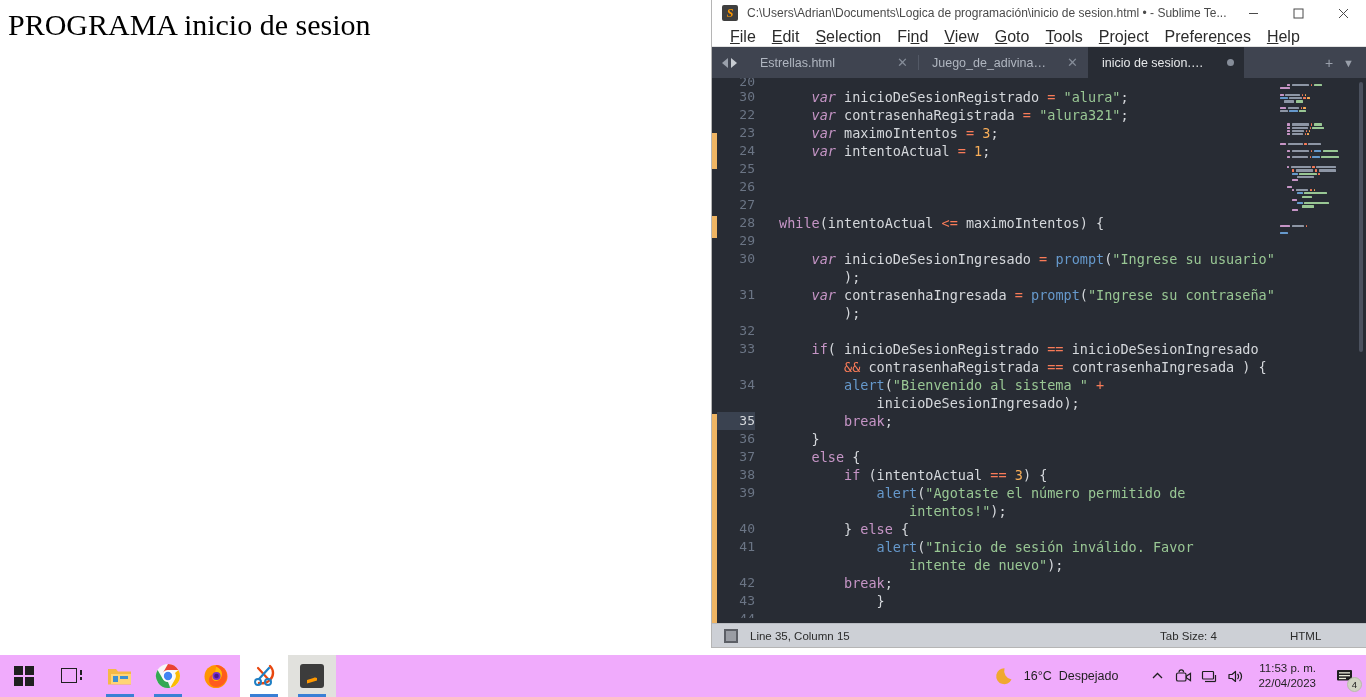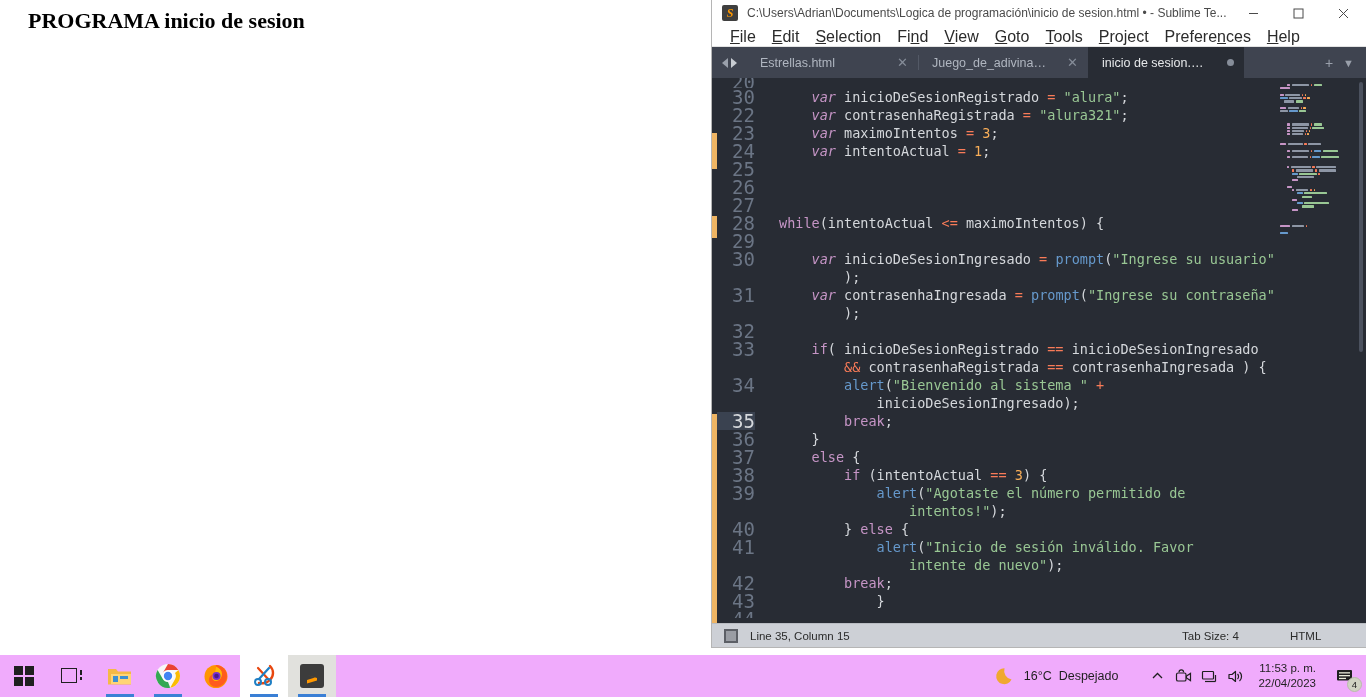--- a/index.html
+++ b/index.html
@@ -12,26 +12,25 @@
 
   
   #page-behind {
     position: absolute; left: 0; top: 0;
     width: 1366px; height: 655px;
     background: #ffffff;
   }
   #page-heading {
     position: absolute; left: 8px; top: 8px;
     font-family: "Liberation Serif", serif;
-    font-size: 22px;
-    font-weight: bold;
+    font-size: 30px;
+    font-weight: normal;
     color: #000000;
     white-space: nowrap;
     letter-spacing: 0px;
-    margin-left: 20px;
   }
 
   
   #sublime-window {
     position: absolute;
     left: 711px; top: 0px;
     width: 655px; height: 648px;
     background: #f0f0f0;
     border: 1px solid #b5b5b5;
     border-top: none; border-right: none;
@@ -155,21 +154,21 @@
     position: relative;
   }
   .mod-mark {
     position: absolute; left: 0; width: 5px;
     background: #efb563;
   }
   #gutter {
     width: 48px; flex: 0 0 48px;
     background: #282c34;
     font-family: "DejaVu Sans Mono", monospace;
-    font-size: 19px;
+    font-size: 13px;
     color: #6b7585;
     text-align: right;
     padding-right: 10px;
     position: relative;
   }
   .gline {
     height: 18px; line-height: 18px;
     white-space: nowrap;
   }
   .gline.current {
@@ -228,21 +227,21 @@
     display: flex; align-items: center;
     font-size: 11.5px; color: #2b2b2b;
     position: relative;
   }
   #sb-icon {
     width: 14px; height: 14px; margin-left: 12px;
     border: 2px solid #5c5f66; background: #9a9da4;
     flex: 0 0 14px;
   }
   #sb-pos { margin-left: 12px; }
-  #sb-tab { position: absolute; left: 470px; }
+  #sb-tab { position: absolute; left: 448px; }
   #sb-syntax { position: absolute; left: 578px; }
 
   
   #taskbar {
     position: absolute; left: 0; bottom: 0;
     width: 1366px; height: 42px;
     background: #f0abfc;
     display: flex; align-items: center;
   }
   .tb-btn {

